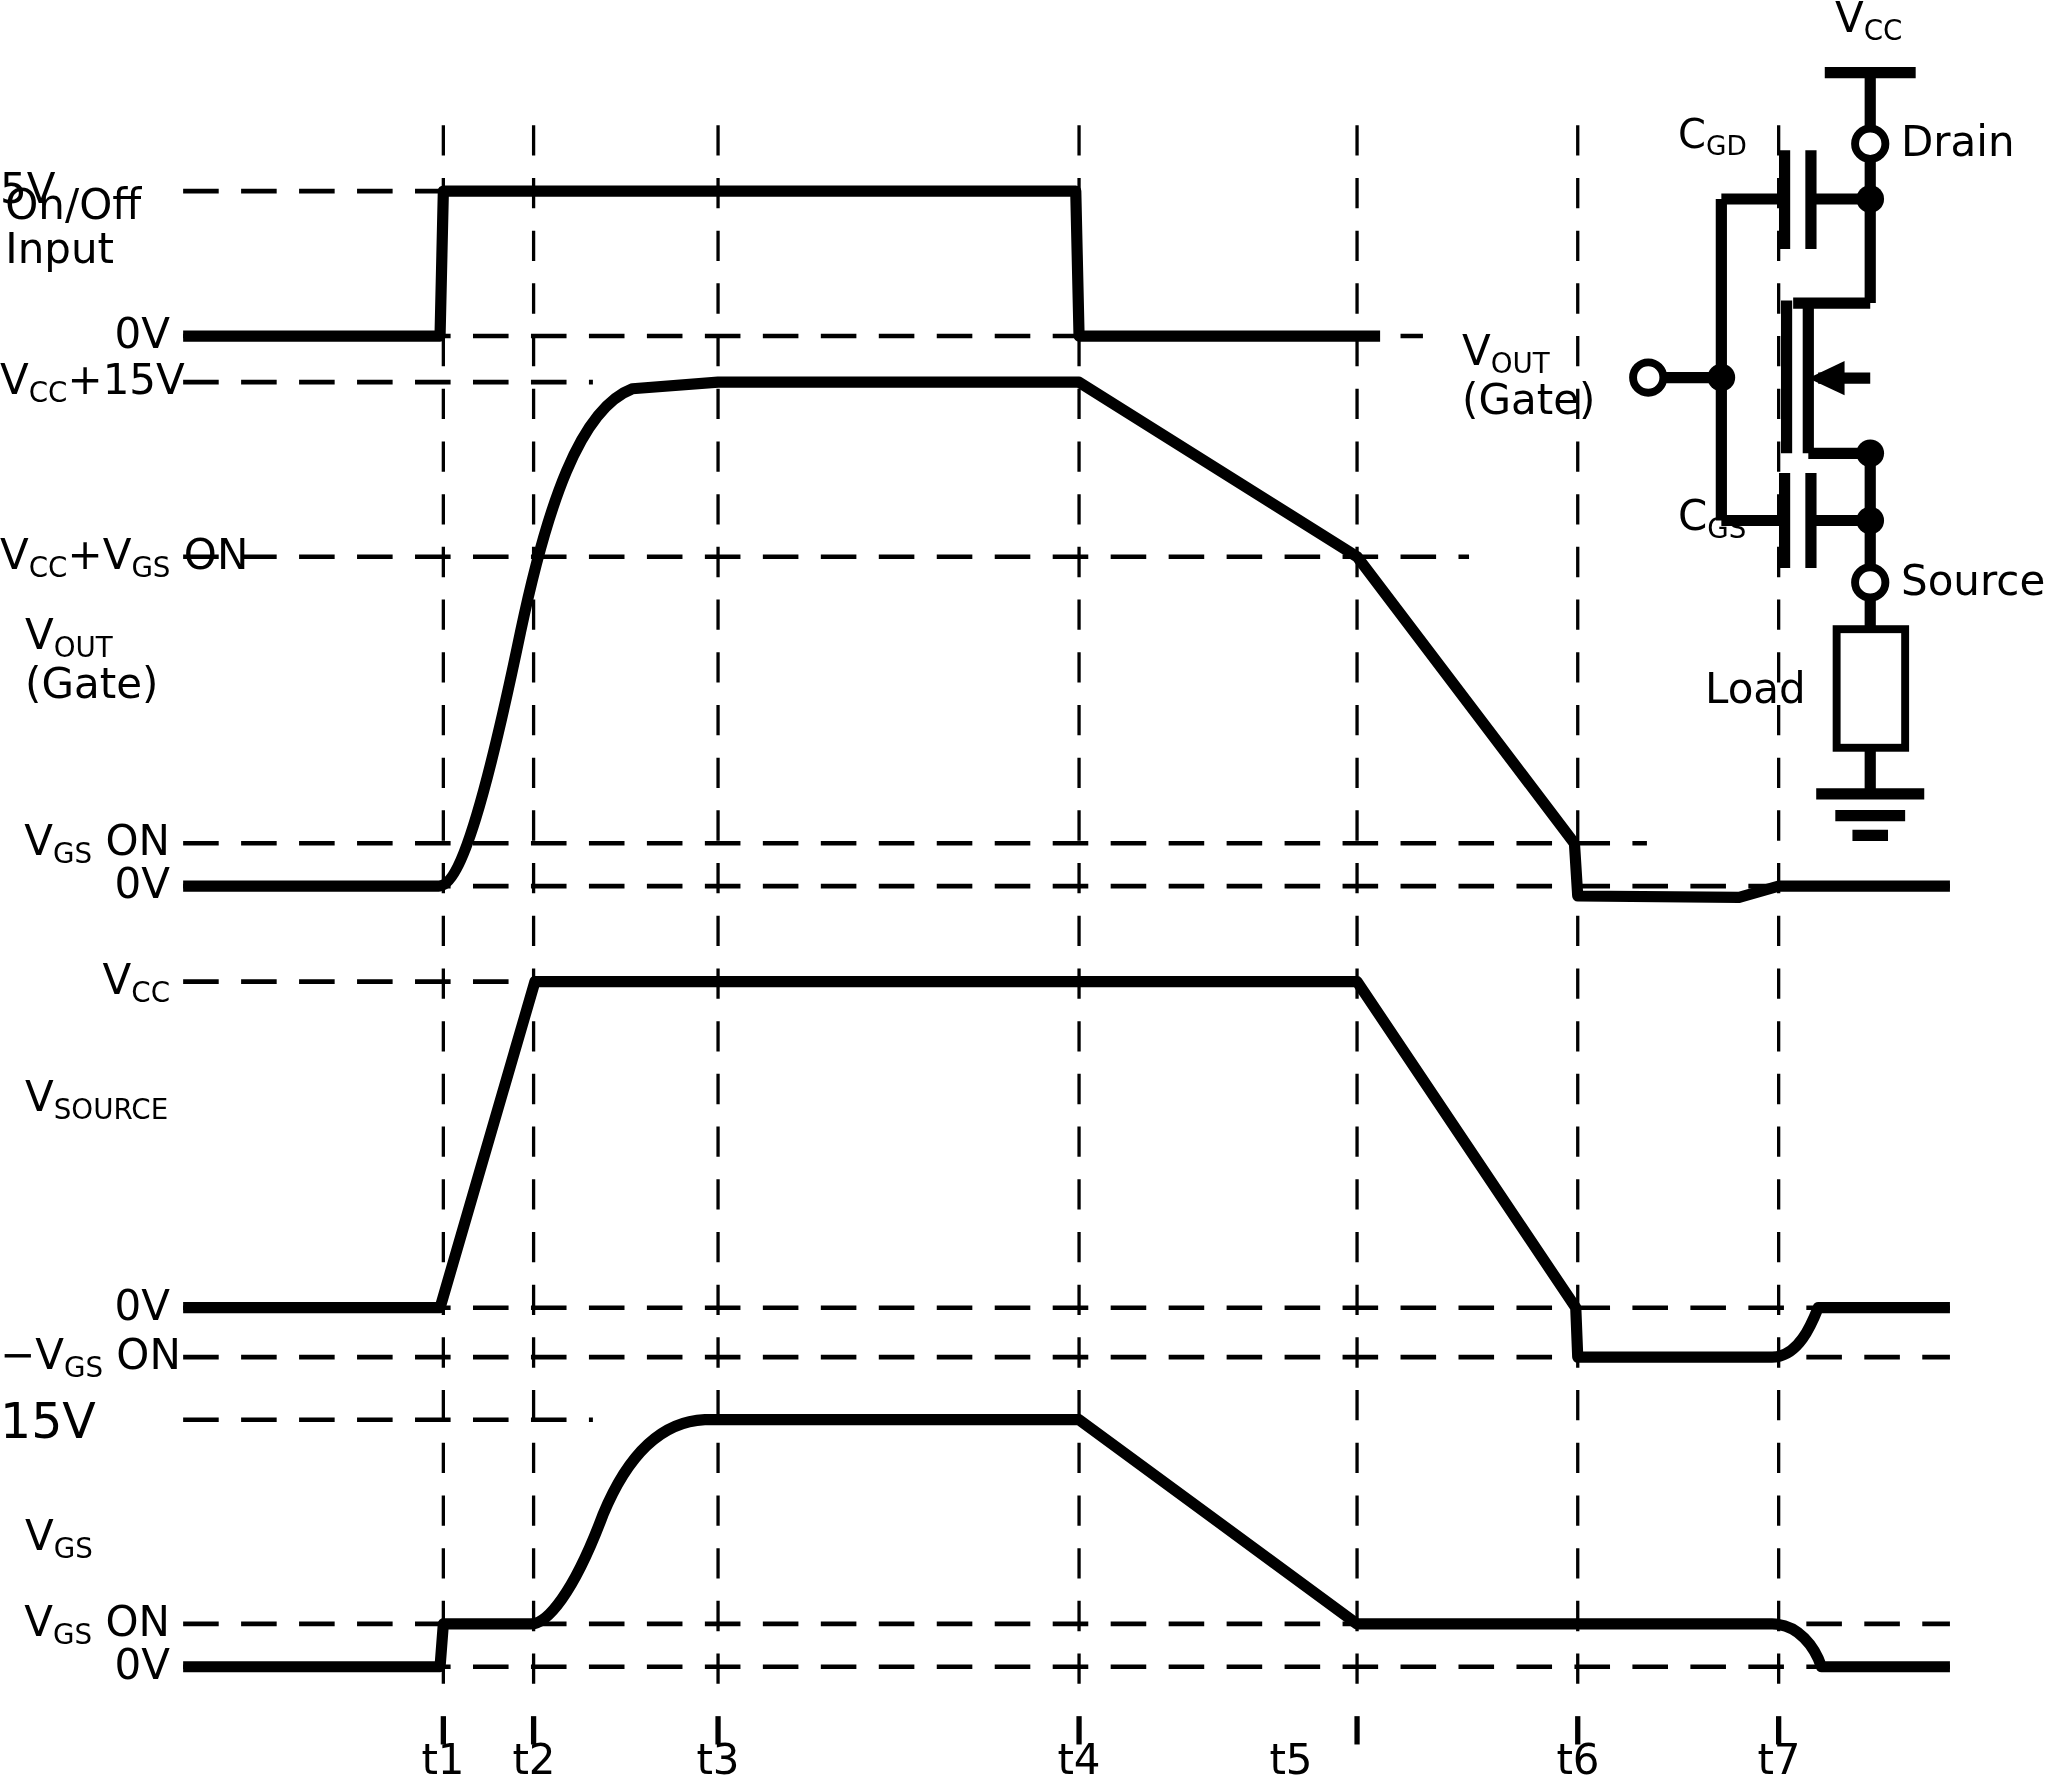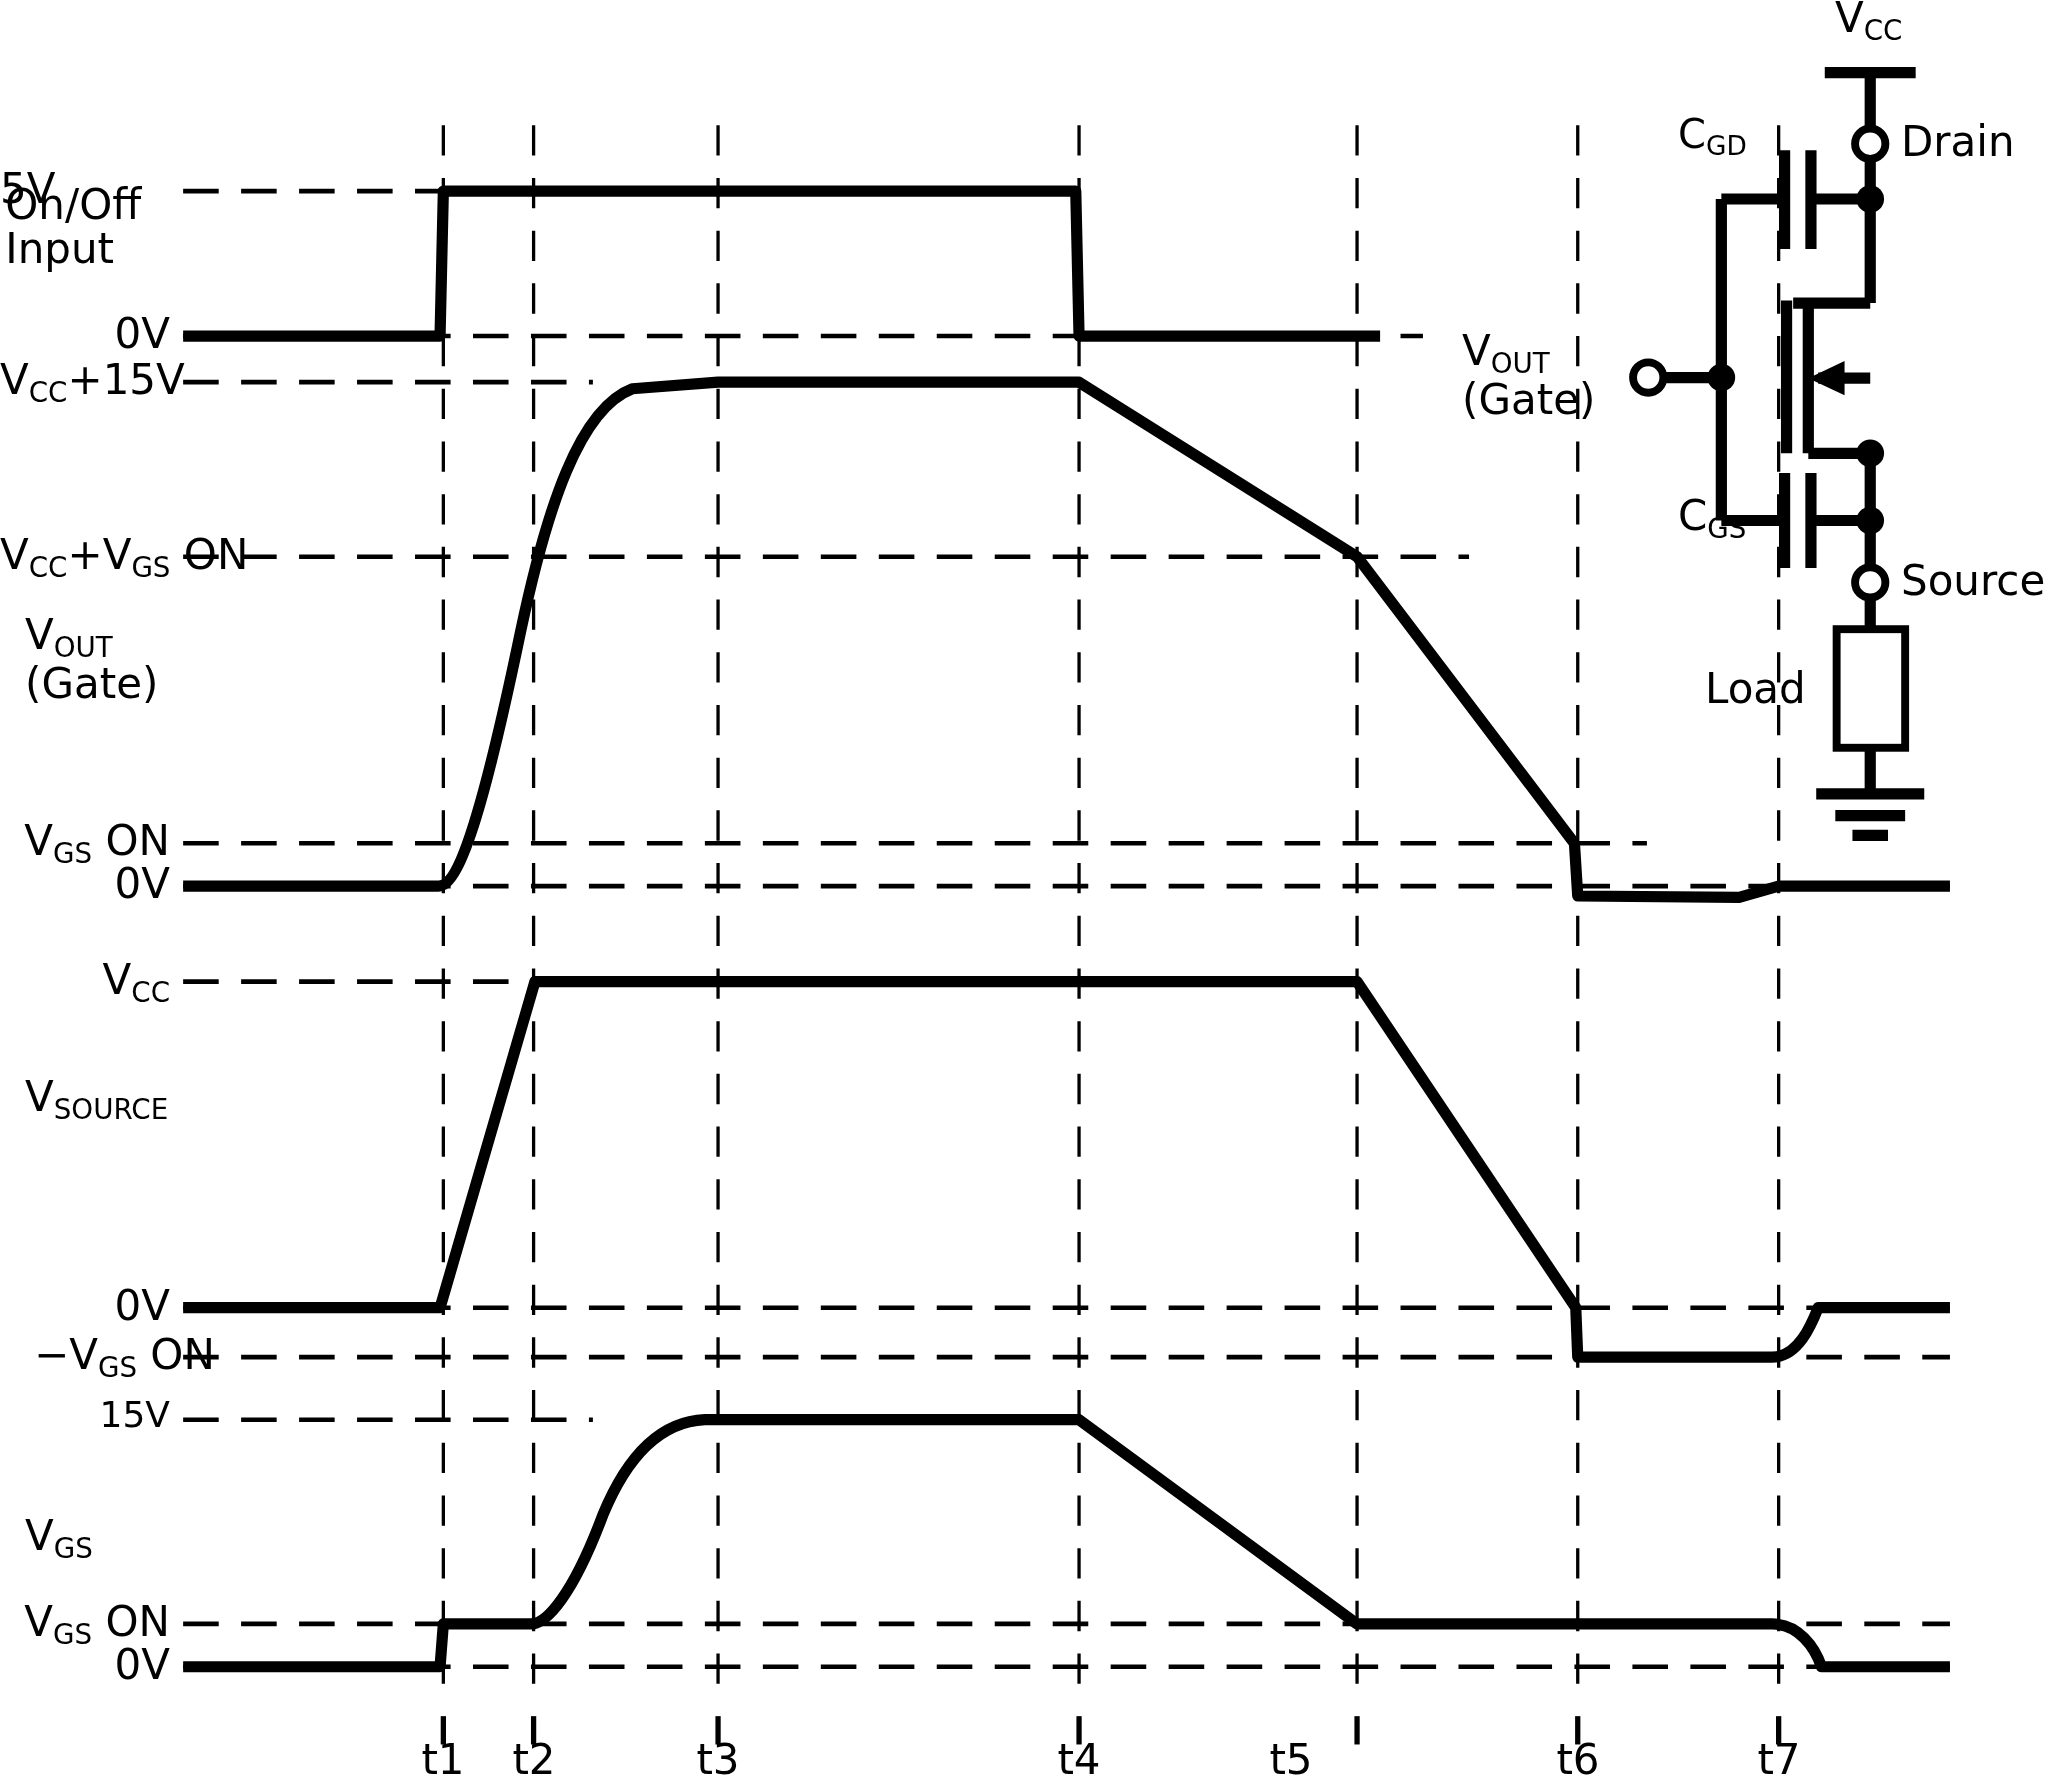--- a/index.html
+++ b/index.html
@@ -171,25 +171,25 @@
 <div class="lbl" style="left:0;top:862px;width:170px;text-align:right;font-size:42px;">
   <span>0V</span>
 </div>
 
 <div class="lbl" style="left:0;top:958px;width:170px;text-align:right;font-size:42px;">
   <span>V<sub>CC</sub></span>
 </div>
 <div class="lbl" style="left:0;top:1284px;width:170px;text-align:right;font-size:42px;">
   <span>0V</span>
 </div>
-<div class="lbl" style="left:0;top:1333px;width:170px;text-align:right;font-size:42px;margin-left:34px;">
+<div class="lbl" style="left:0;top:1333px;width:170px;text-align:right;font-size:42px;">
   <span>−V<sub>GS</sub> ON</span>
 </div>
 
-<div class="lbl" style="left:0;top:1396px;width:170px;text-align:right;font-size:36px;">
+<div class="lbl" style="left:0;top:1396px;width:170px;font-size:49px;">
   <span>15V</span>
 </div>
 <div class="lbl" style="left:0;top:1600px;width:170px;text-align:right;font-size:42px;">
   <span>V<sub>GS</sub> ON</span>
 </div>
 <div class="lbl" style="left:0;top:1643px;width:170px;text-align:right;font-size:42px;">
   <span>0V</span>
 </div>
 
 <div class="lbl" style="left:443px;top:1738px;transform:translateX(-50%);font-size:42px;">

